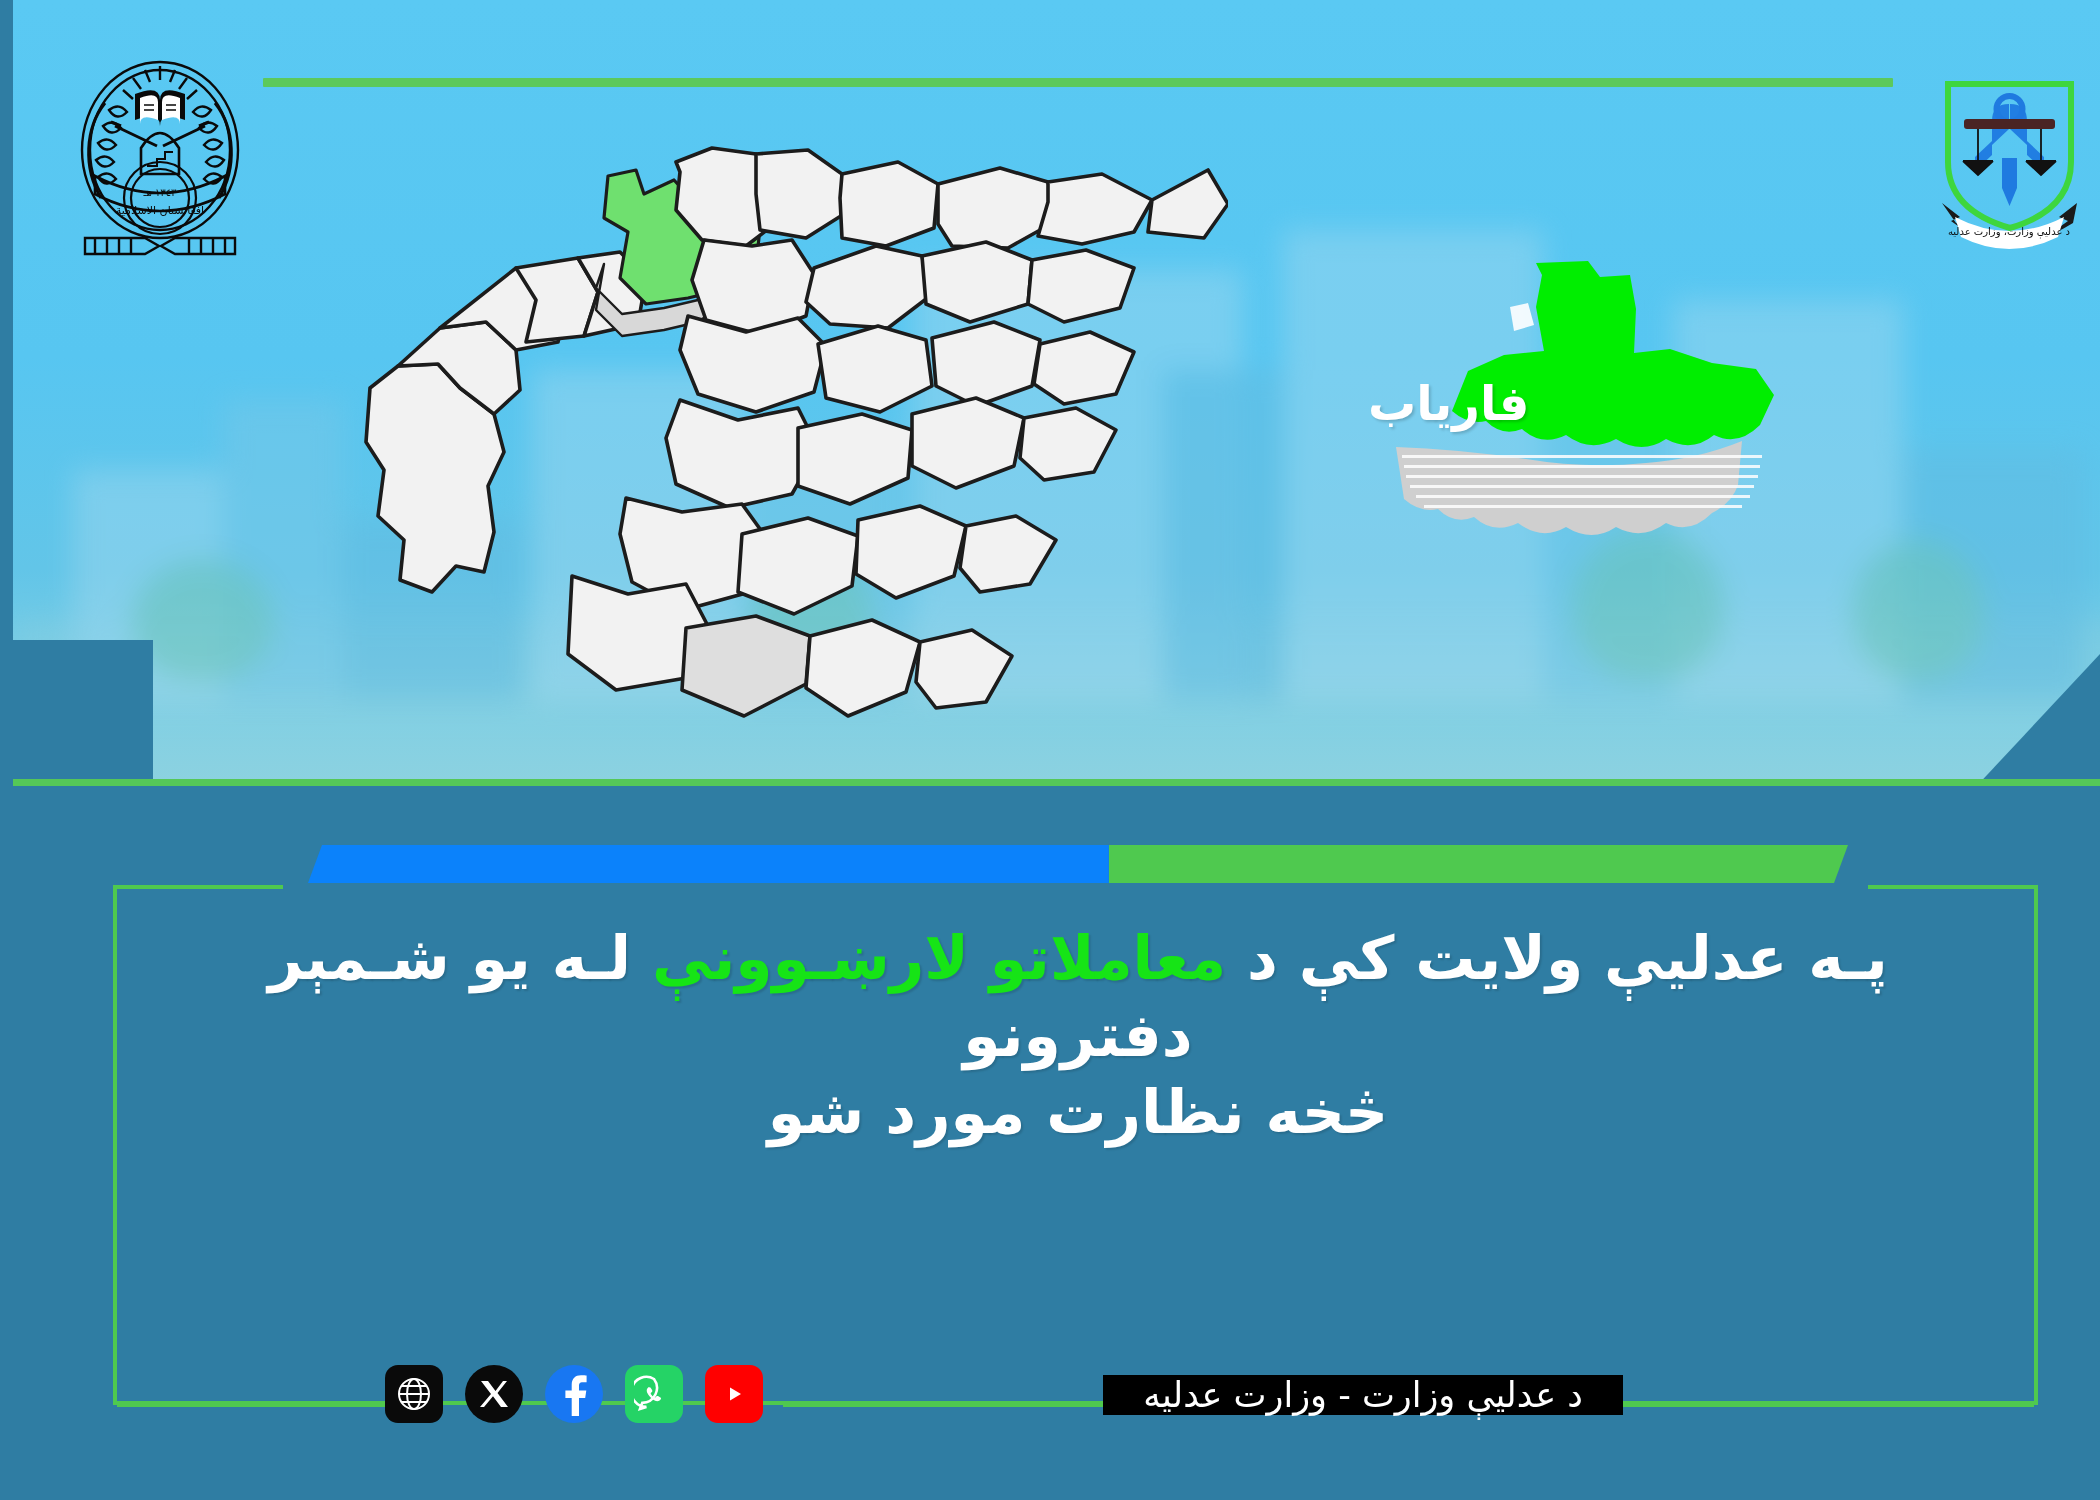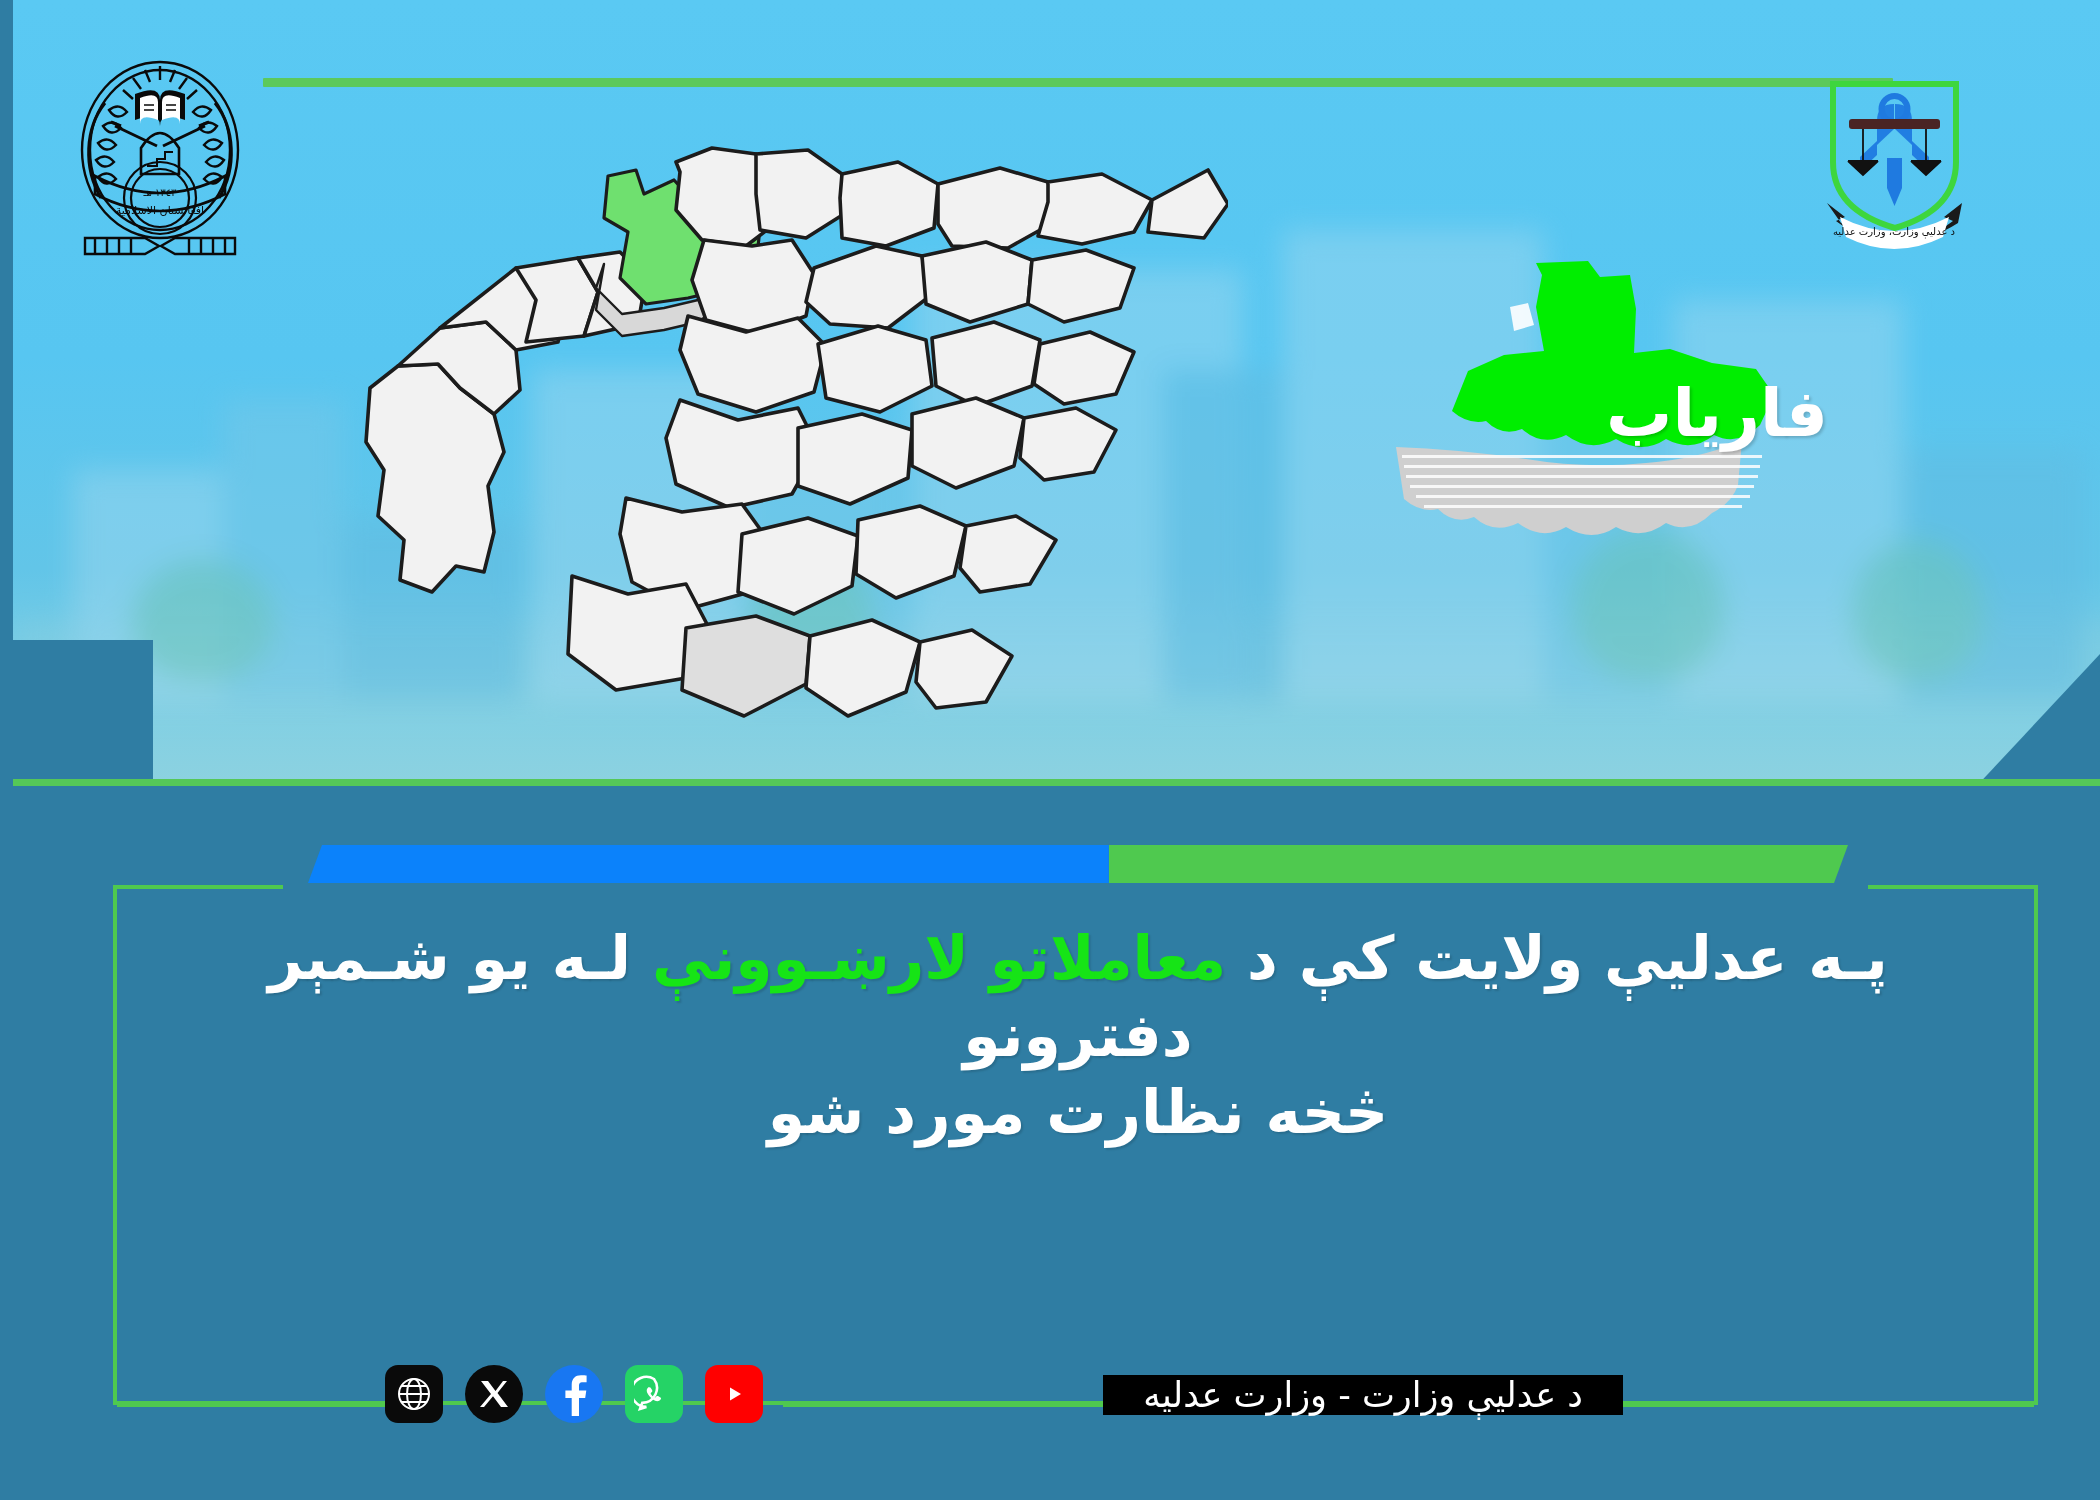--- a/index.html
+++ b/index.html
@@ -25,32 +25,32 @@
   .tree{ position:absolute; bottom:110px; border-radius:50% 50% 45% 45%; background:rgba(112,196,168,.75); }
   .grnd{ position:absolute; left:0; right:0; bottom:80px; height:90px; background:rgba(150,210,220,.5); }
 
   .hdr-line{
     position:absolute; left:250px; top:78px; width:1630px; height:9px;
     background:#5cc95c; border-radius:1px;
   }
 
   
   .emblem-left{ position:absolute; left:52px; top:48px; width:190px; height:210px; }
-  .emblem-right{ position:absolute; left:1794px; top:62px; width:175px; height:190px; }
+  .emblem-right{ position:absolute; left:1909px; top:62px; width:175px; height:190px; }
 
   
   .map-wrap{ position:absolute; left:215px; top:80px; width:1000px; height:640px; }
   .map-wrap svg{ width:100%; height:100%; display:block; }
 
   
   .faryab-wrap{ position:absolute; left:1355px; top:255px; width:460px; height:330px; }
   .faryab-wrap svg{ width:100%; height:100%; display:block; }
   .faryab-label{
-    position:absolute; left:0; top:120px; width:460px; text-align:right;
-    color:#ffffff; font-size:66px; font-weight:bold; direction:rtl;
+    position:absolute; left:0; top:120px; width:460px; text-align:left;
+    color:#ffffff; font-size:48px; font-weight:bold; direction:rtl;
     text-shadow:2px 2px 3px rgba(0,0,0,.18); letter-spacing:1px;
     font-family:"DejaVu Sans","Liberation Sans",sans-serif;
   }
 
   
   .wedge-l{
     position:absolute; left:0; top:640px; width:140px; height:150px;
     background:#2f7da3; clip-path:polygon(0 0,0 100%,140 100%);
   }
   .wedge-r{

